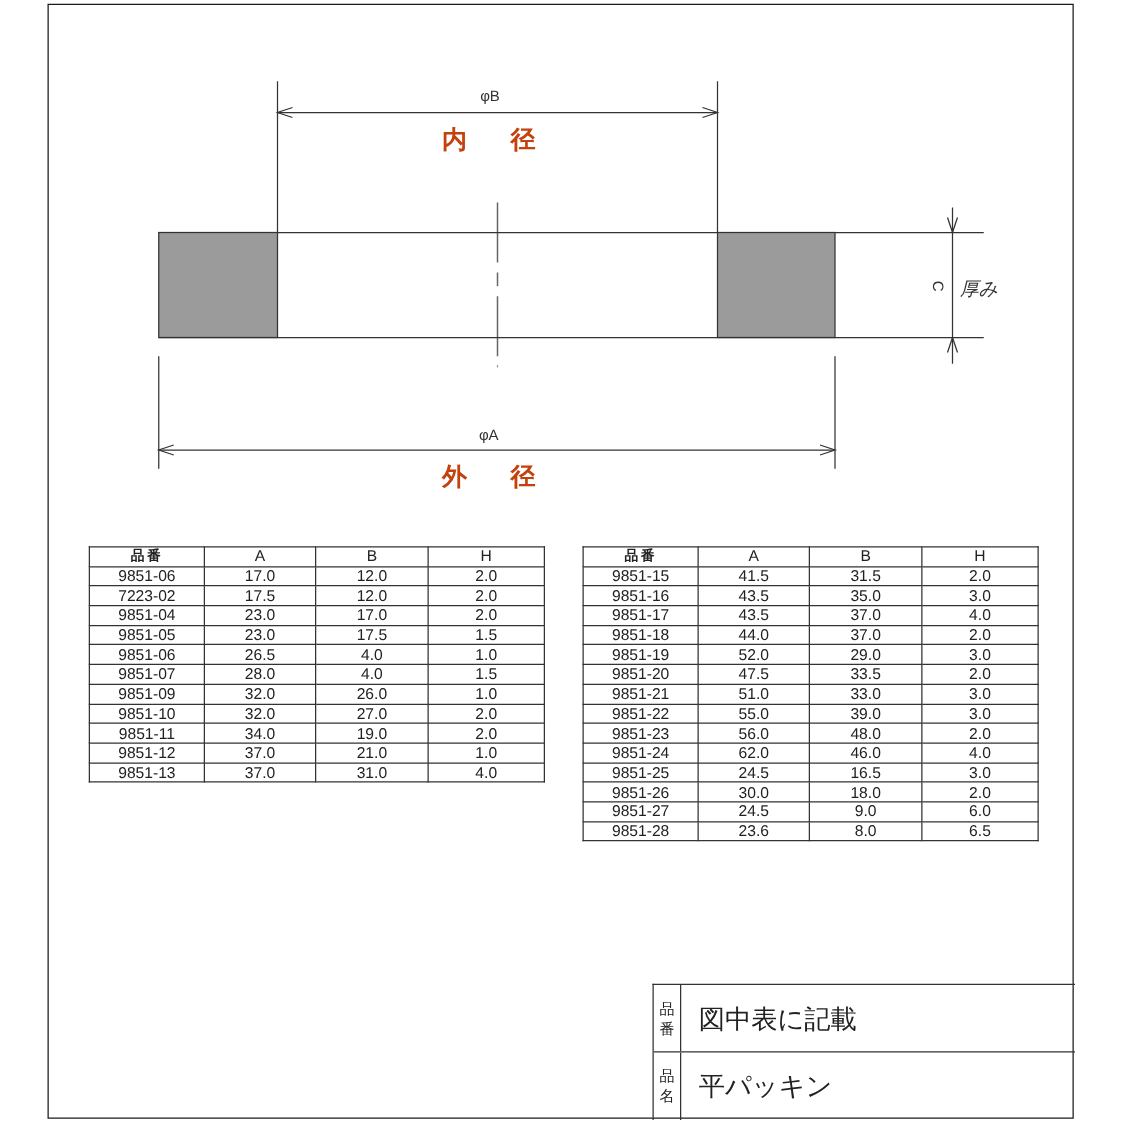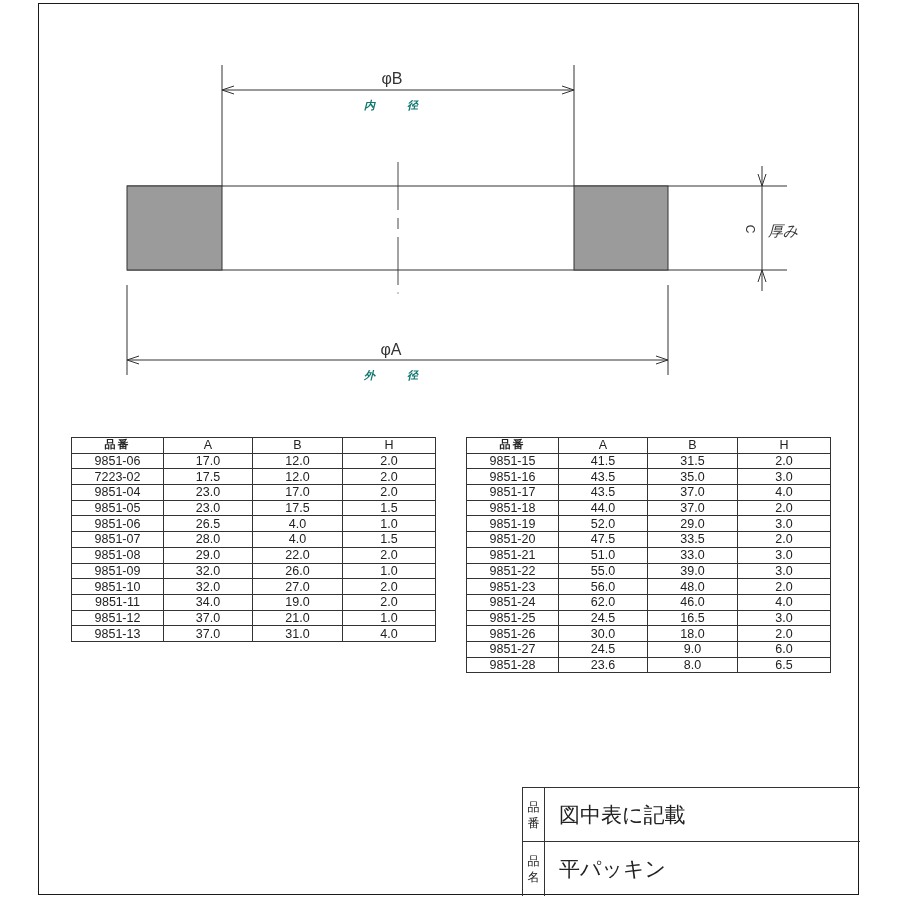--- a/index.html
+++ b/index.html
@@ -2,22 +2,22 @@
 <html><head>
 <meta charset="utf-8">
 <style>
   html, body { margin: 0; padding: 0; background: #ffffff; }
   body { width: 900px; height: 900px; position: relative; overflow: hidden;
          font-family: "DejaVu Sans", sans-serif; color: #222; }
   .frame { position: absolute; left: 38px; top: 3px; width: 821px; height: 892px;
            border: 1.5px solid #1a1a1a; box-sizing: border-box; }
   svg.drawing { position: absolute; left: 0; top: 0; }
   .lbl { position: absolute; white-space: nowrap; transform: translateX(-50%); }
-  .dim-sym { font-family: "Liberation Sans", sans-serif; font-size: 16px; color: #333; }
-  .dim-jp { font-size: 11px; font-weight: bold; letter-spacing: 14px; color: #0f766e; font-style: italic; }
+  .dim-sym { font-family: "Liberation Sans", sans-serif; font-size: 12px; color: #333; }
+  .dim-jp { font-size: 20px; font-weight: bold; letter-spacing: 14px; color: #c2410c; }
   .thick-lbl { position: absolute; font-size: 15px; font-weight: normal; font-style: italic; color: #333; }
   .c-lbl { position: absolute; font-family: "Liberation Sans", sans-serif; font-size: 12px; color: #333;
            transform: rotate(90deg); transform-origin: center; }
 
   table.spec { position: absolute; border-collapse: collapse; table-layout: fixed;
                font-family: "Liberation Sans", sans-serif; font-size: 12.5px; color: #222; }
   table.spec th, table.spec td { border: 1px solid #333; height: 14.7px; padding: 0; line-height: 14px;
                text-align: center; }
   table.spec th { font-weight: normal; }
   table.spec th.jp { font-family: "DejaVu Sans", sans-serif; font-size: 11px; font-weight: bold; letter-spacing: 2px; }
@@ -120,26 +120,20 @@
         <td>4.0</td>
         <td>1.0</td>
       </tr>
       <tr>
         <td>9851-07</td>
         <td>28.0</td>
         <td>4.0</td>
         <td>1.5</td>
       </tr>
       <tr>
-        <td>9851-08</td>
-        <td>29.0</td>
-        <td>22.0</td>
-        <td>2.0</td>
-      </tr>
-      <tr>
         <td>9851-09</td>
         <td>32.0</td>
         <td>26.0</td>
         <td>1.0</td>
       </tr>
       <tr>
         <td>9851-10</td>
         <td>32.0</td>
         <td>27.0</td>
         <td>2.0</td>

